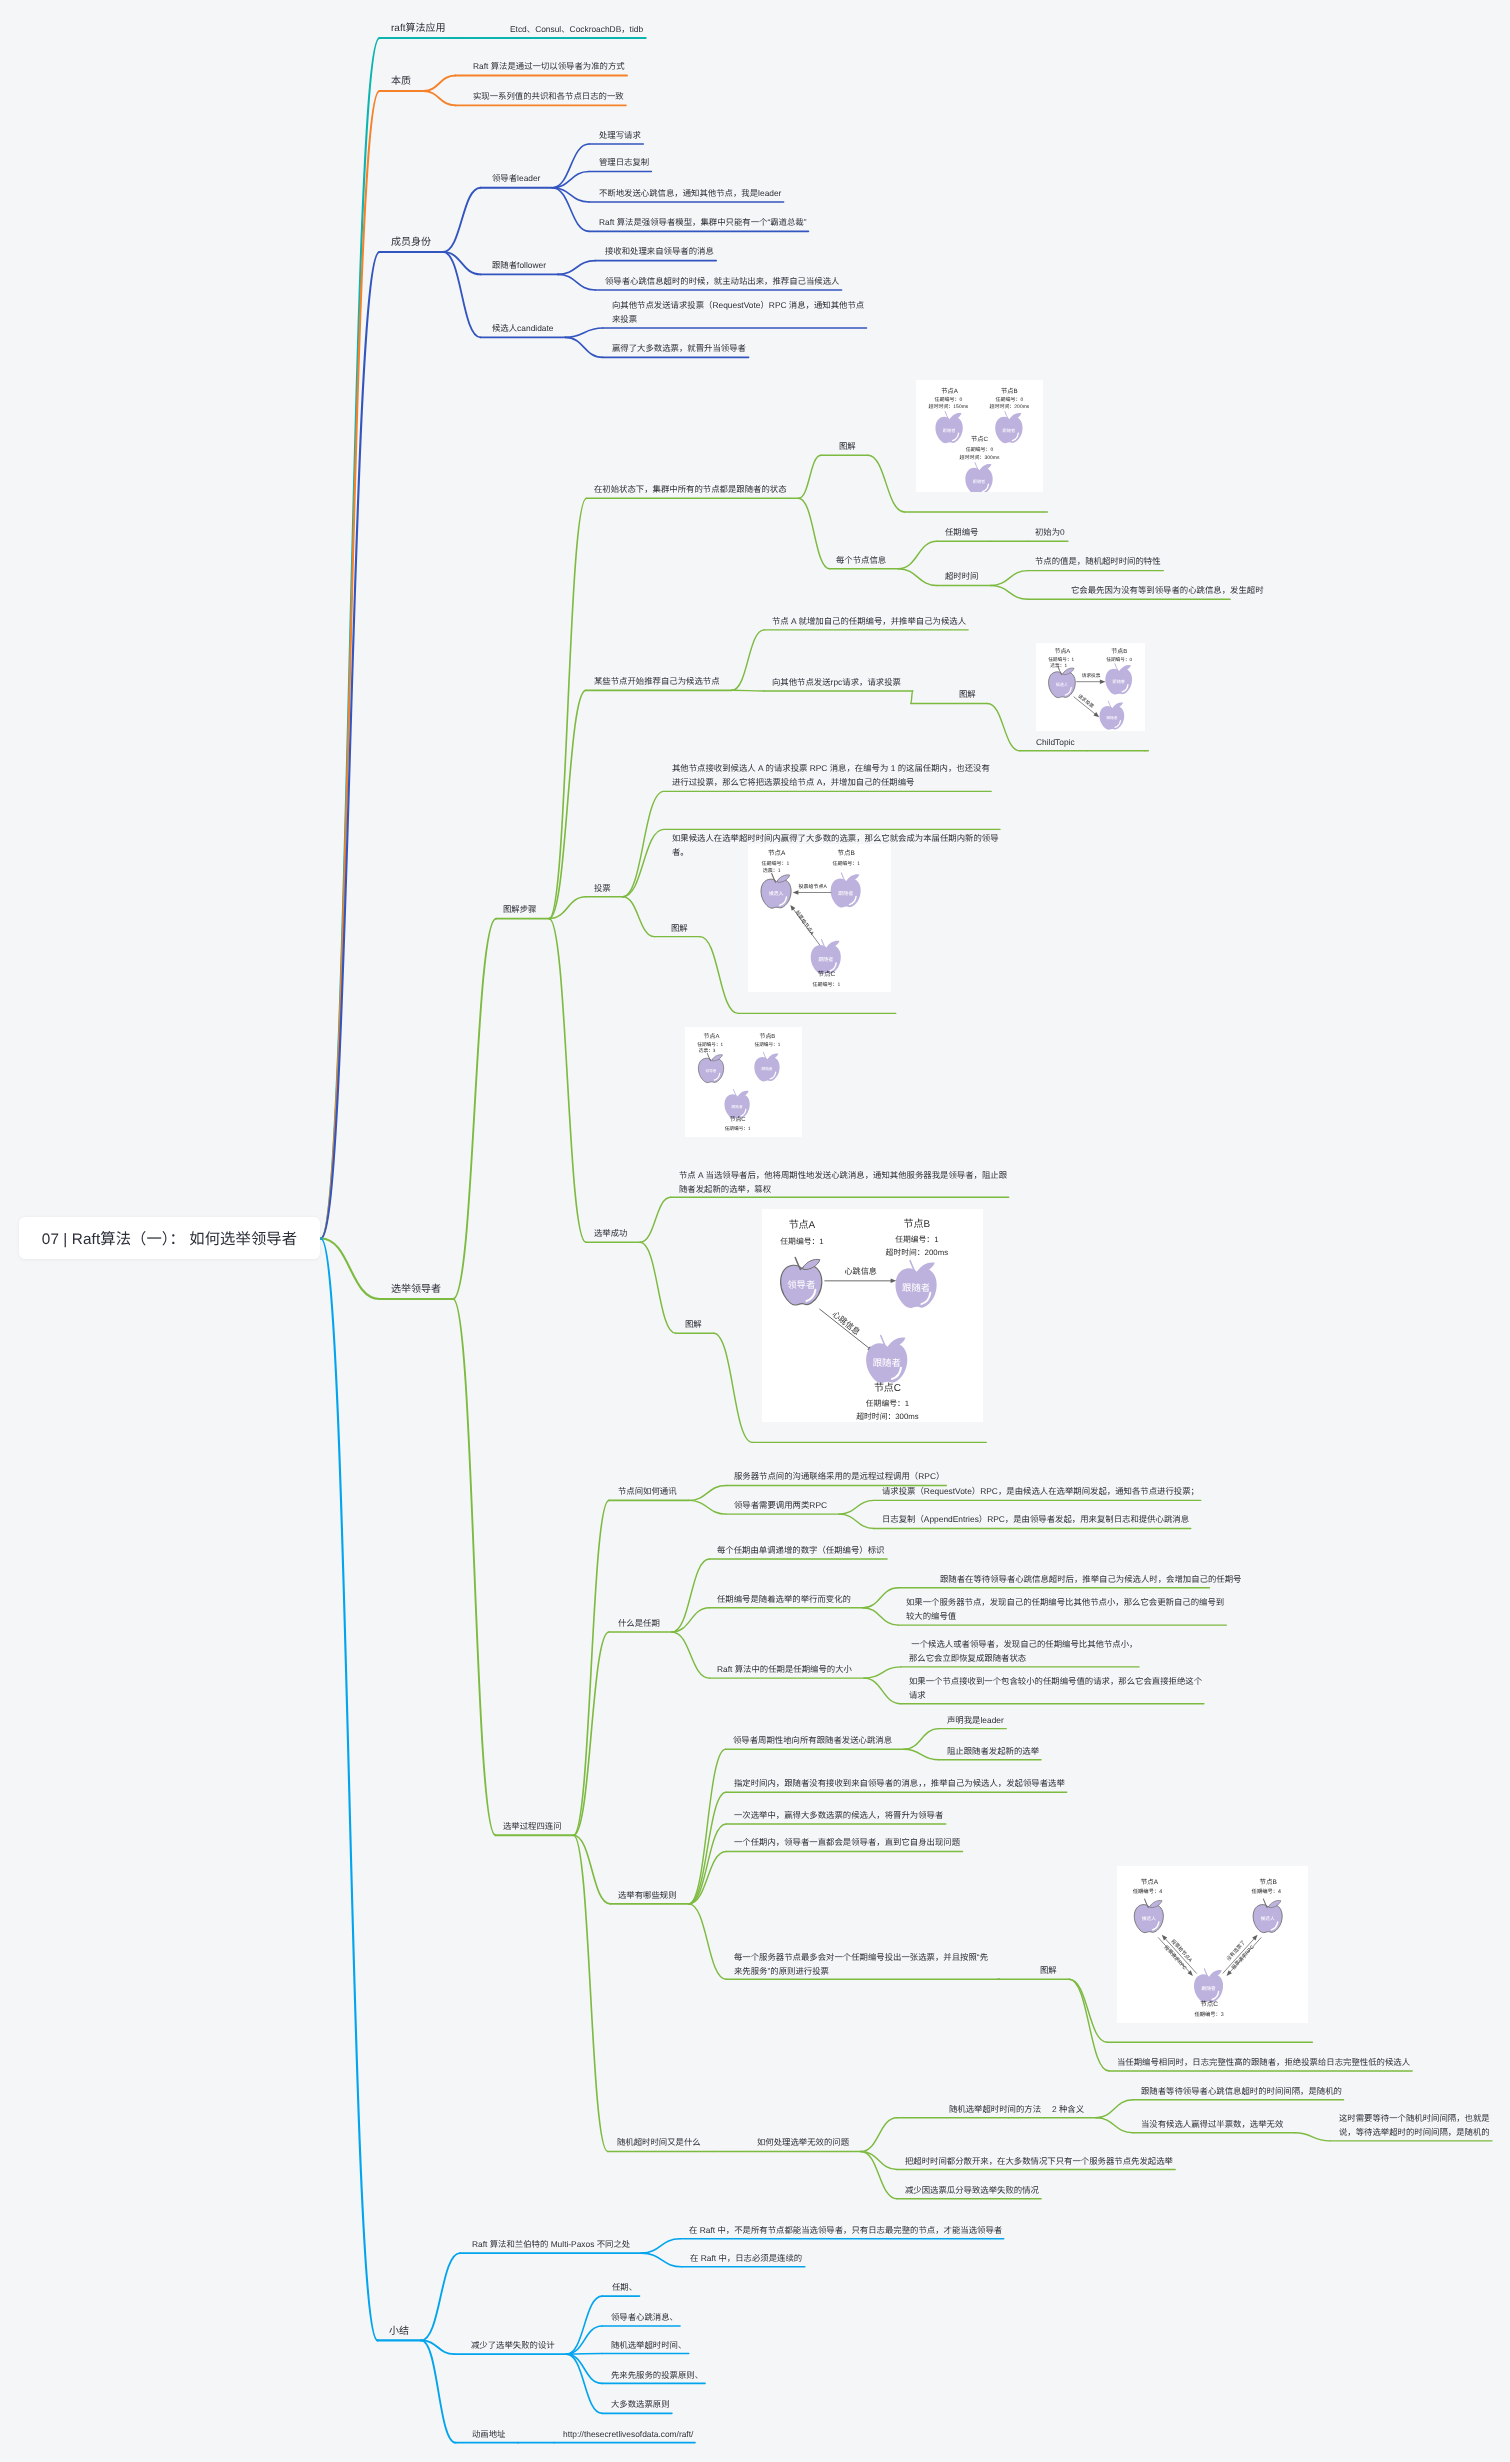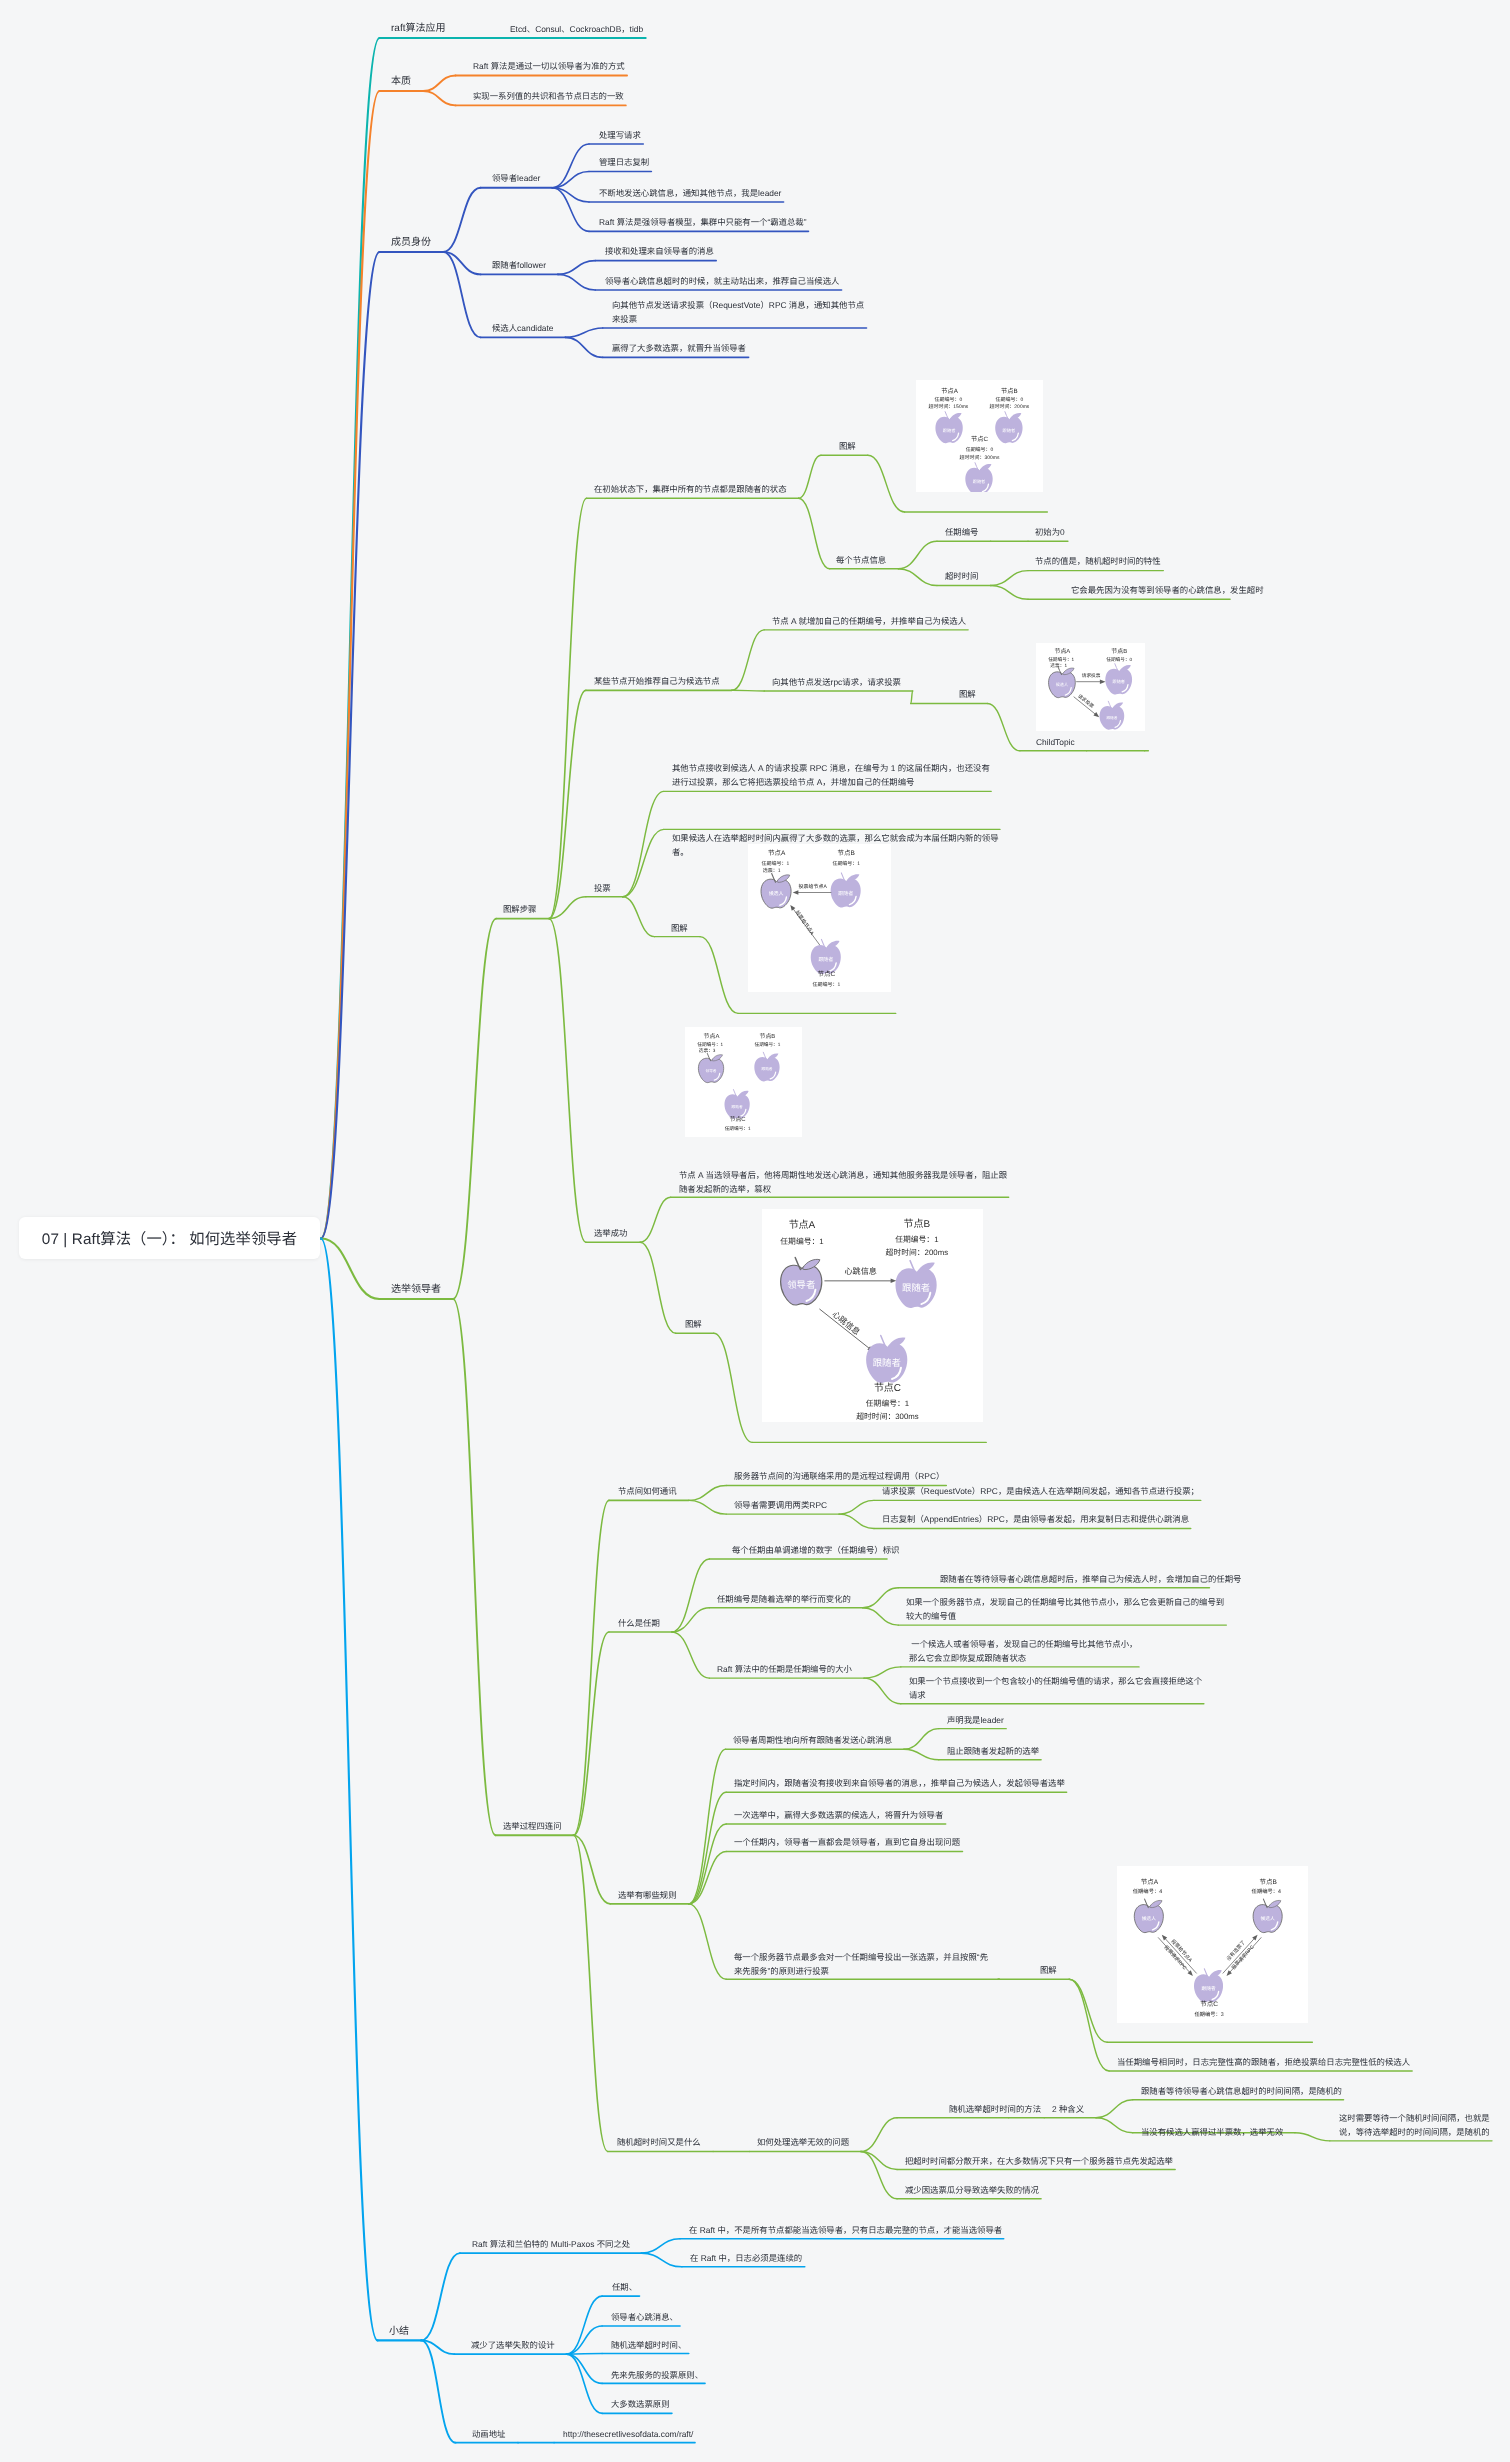--- a/index.html
+++ b/index.html
@@ -437,21 +437,21 @@
         <text x="201" y="336" font-size="12.5" fill="#2b2b2b" text-anchor="middle" font-family="sans-serif">超时时间：300ms</text>
  </svg>
     </div>
     <div class="node " style="left: 503px; top: 1820px;">选举过程四连问</div>
     <div class="node " style="left: 618px; top: 1485px;">节点间如何通讯</div>
     <div class="node " style="left: 734px; top: 1470px;">服务器节点间的沟通联络采用的是远程过程调用（RPC）</div>
     <div class="node " style="left: 734px; top: 1499px;">领导者需要调用两类RPC</div>
     <div class="node " style="left: 882px; top: 1485px;">请求投票（RequestVote）RPC，是由候选人在选举期间发起，通知各节点进行投票；</div>
     <div class="node " style="left: 882px; top: 1513px;">日志复制（AppendEntries）RPC，是由领导者发起，用来复制日志和提供心跳消息</div>
     <div class="node " style="left: 618px; top: 1617px;">什么是任期</div>
-    <div class="node " style="left: 717px; top: 1544px; margin-left: 15px;">每个任期由单调递增的数字（任期编号）标识</div>
+    <div class="node " style="left: 717px; top: 1544px;">每个任期由单调递增的数字（任期编号）标识</div>
     <div class="node " style="left: 717px; top: 1593px;">任期编号是随着选举的举行而变化的</div>
     <div class="node " style="left: 906px; top: 1573px; padding-left: 34px;">跟随者在等待领导者心跳信息超时后，推举自己为候选人时，会增加自己的任期号</div>
     <div class="node " style="left: 906px; top: 1596px;">如果一个服务器节点，发现自己的任期编号比其他节点小，那么它会更新自己的编号到
 较大的编号值</div>
     <div class="node " style="left: 717px; top: 1663px;">Raft 算法中的任期是任期编号的大小</div>
     <div class="node " style="left: 909px; top: 1638px;"> 一个候选人或者领导者，发现自己的任期编号比其他节点小，
 那么它会立即恢复成跟随者状态</div>
     <div class="node " style="left: 909px; top: 1675px;">如果一个节点接收到一个包含较小的任期编号值的请求，那么它会直接拒绝这个
 请求</div>
     <div class="node " style="left: 618px; top: 1889px;">选举有哪些规则</div>
@@ -514,21 +514,21 @@
    <text x="148" y="224" font-size="10.5" fill="#2b2b2b" text-anchor="middle" font-family="sans-serif">节点C</text>
         <text x="148" y="240" font-size="8.5" fill="#2b2b2b" text-anchor="middle" font-family="sans-serif">任期编号：3</text>
  </svg>
     </div>
     <div class="node " style="left: 1117px; top: 2056px;">当任期编号相同时，日志完整性高的跟随者，拒绝投票给日志完整性低的候选人</div>
     <div class="node " style="left: 617px; top: 2136px;">随机超时时间又是什么</div>
     <div class="node " style="left: 757px; top: 2136px;">如何处理选举无效的问题</div>
     <div class="node " style="left: 905px; top: 2103px; margin-left: 44px;">随机选举超时时间的方法</div>
     <div class="node " style="left: 1052px; top: 2103px;">2 种含义</div>
     <div class="node " style="left: 1141px; top: 2085px;">跟随者等待领导者心跳信息超时的时间间隔，是随机的</div>
-    <div class="node " style="left: 1141px; top: 2118px; margin-top: 8px;">当没有候选人赢得过半票数，选举无效</div>
+    <div class="node " style="left: 1141px; top: 2118px;">当没有候选人赢得过半票数，选举无效</div>
     <div class="node " style="left: 1339px; top: 2112px;">这时需要等待一个随机时间间隔，也就是
 说，等待选举超时的时间间隔，是随机的</div>
     <div class="node " style="left: 905px; top: 2155px;">把超时时间都分散开来，在大多数情况下只有一个服务器节点先发起选举</div>
     <div class="node " style="left: 905px; top: 2184px;">减少因选票瓜分导致选举失败的情况</div>
     <div class="node lvl1" style="left: 389px; top: 2324px;">小结</div>
     <div class="node " style="left: 472px; top: 2238px;">Raft 算法和兰伯特的 Multi-Paxos 不同之处</div>
     <div class="node " style="left: 689px; top: 2224px;">在 Raft 中，不是所有节点都能当选领导者，只有日志最完整的节点，才能当选领导者</div>
     <div class="node " style="left: 690px; top: 2252px;">在 Raft 中，日志必须是连续的</div>
     <div class="node " style="left: 471px; top: 2339px;">减少了选举失败的设计</div>
     <div class="node " style="left: 612px; top: 2281px; text-align: center;">任期、</div>

